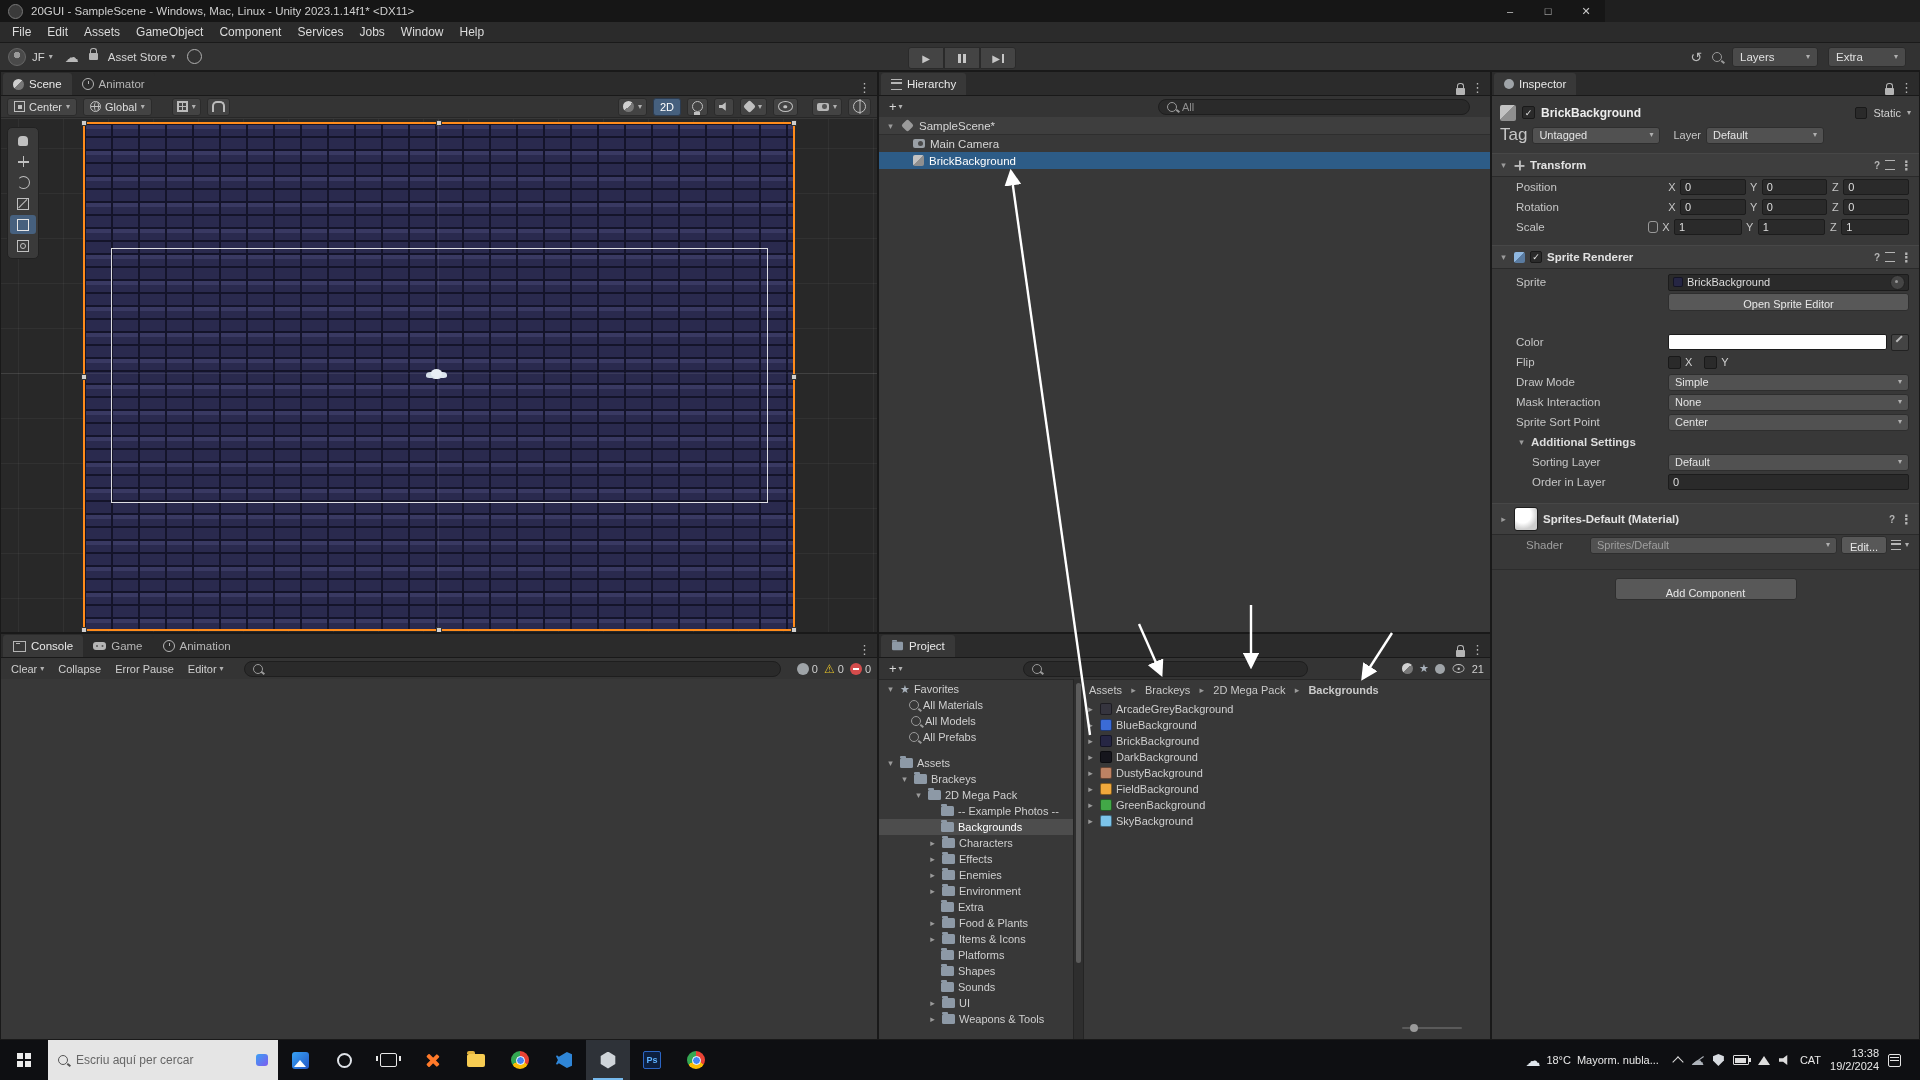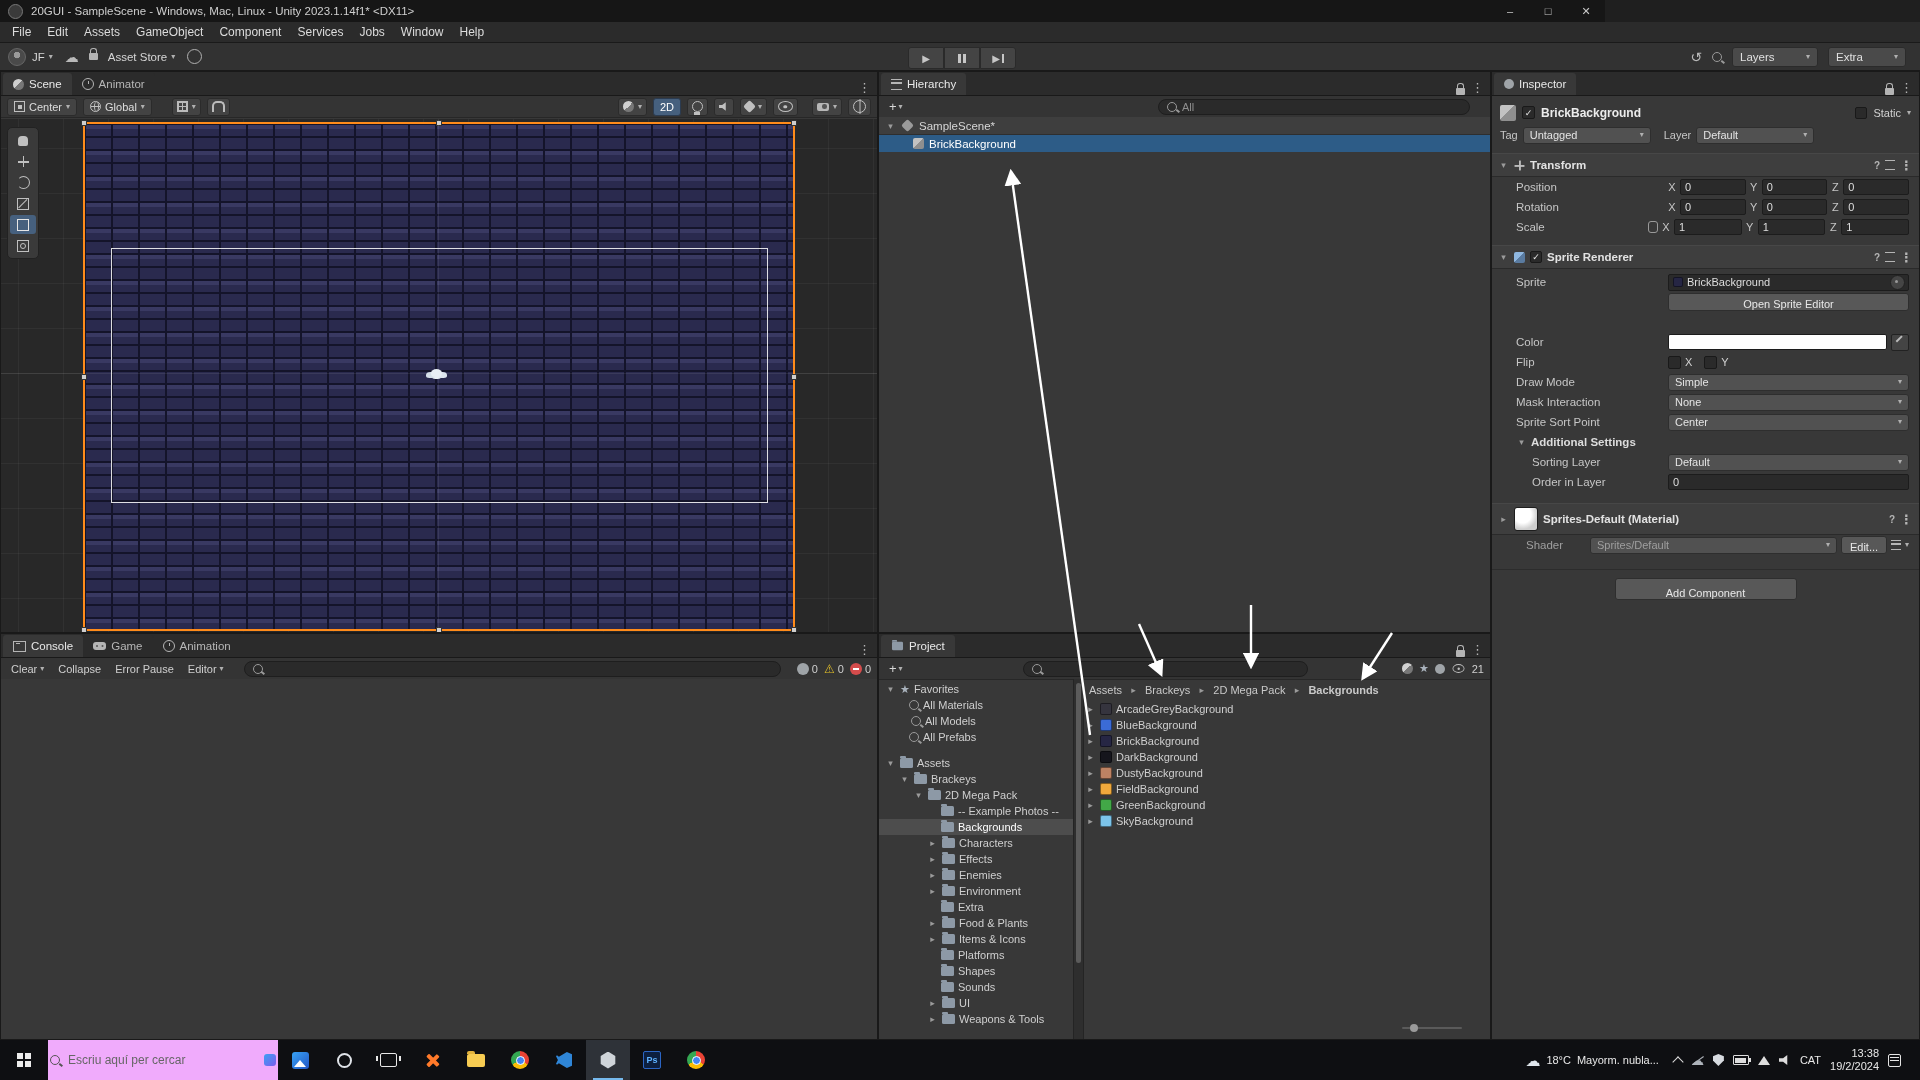--- a/index.html
+++ b/index.html
@@ -153,21 +153,21 @@
   .i-game::after{content:"";position:absolute;left:2.5px;top:2.5px;width:2.5px;height:2.5px;background:#555;border-radius:50%;box-shadow:5.5px 0 0 #555}
   .i-anim{width:10px;height:10px;border:1.3px solid #b5b5b5;border-radius:50%;position:relative}
   .i-anim::after{content:"";position:absolute;left:50%;top:1.5px;width:1.3px;height:3.5px;background:#b5b5b5}
   
   #anno{position:absolute;left:0;top:0;z-index:50;pointer-events:none}
   
   .taskbar{position:absolute;left:0;top:1040px;width:1920px;height:40px;background:#0e0f12;display:flex;align-items:stretch;z-index:60}
   .tb-start{width:48px;display:flex;align-items:center;justify-content:center}
   .winlogo{display:grid;grid-template-columns:6px 6px;grid-template-rows:6px 6px;gap:2px}
   .winlogo span{background:#ececec}
-  .tb-search{width:230px;background:#f0abfc;display:flex;align-items:center;gap:8px;padding:0 2px;box-sizing:border-box}
+  .tb-search{width:230px;background:#e5e5e5;display:flex;align-items:center;gap:8px;padding:0 10px;box-sizing:border-box}
   .tb-search .i-mag{border-color:#555}
   .tb-search .i-mag::after{background:#555}
   .tb-search .ph{color:#666;font-size:12px;white-space:nowrap;overflow:hidden;flex:1}
   .bingdot{width:12px;height:12px;border-radius:3px;background:linear-gradient(135deg,#3aa0f3,#7e5bef);flex:none}
   .tb-app{width:44px;display:flex;align-items:center;justify-content:center;position:relative}
   .tb-app.on{background:#2e3238}
   .tb-app.on::after{content:"";position:absolute;left:7px;right:7px;bottom:0;height:2px;background:#76b9ed}
   .tb-img{width:17px;height:17px;border-radius:3px;background:linear-gradient(135deg,#37a3f5,#2456c4);position:relative;overflow:hidden}
   .tb-img::after{content:"";position:absolute;left:2px;bottom:2px;border-left:6px solid transparent;border-right:6px solid transparent;border-bottom:7px solid #fff}
   .tb-cor{width:15px;height:15px;border-radius:50%;border:2.2px solid #dfe3e8;box-sizing:border-box}
@@ -431,20 +431,24 @@
       <span class="i-mag"></span>
       <span>All</span>
     </span>
   </div>
   <div style="position:absolute;left:0;top:45px;right:0;bottom:0">
     <div class="hrow scene-head" style="padding-left:6px">
       <span class="exp">▾</span>
       <span class="i-uscene"></span>
       <span>SampleScene*</span>
     </div>
+    <div class="hrow" style="padding-left:34px">
+      <span class="i-cam"></span>
+      <span>Main Camera</span>
+    </div>
     <div class="hrow sel" style="padding-left:34px">
       <span class="i-cube"></span>
       <span>BrickBackground</span>
     </div>
   </div>
 </div>
 
 <div class="panel" style="left:878px;top:633px;width:613px;height:407px">
   <div class="tabbar">
     <span class="tab on">
@@ -641,21 +645,21 @@
   <div style="position:absolute;left:0;top:29px;right:0">
     <div class="fx" style="height:23px;padding:0 8px;gap:6px">
       <span class="i-cube" style="width:16px;height:16px"></span>
       <span class="cb">✓</span>
       <span style="font-weight:bold;font-size:12px;color:#ececec;flex:1">BrickBackground</span>
       <span class="cb" style="width:12px;height:12px"></span>
       <span style="font-size:11px">Static</span>
       <span class="chev">▾</span>
     </div>
     <div class="fx" style="height:22px;padding:0 8px;gap:5px">
-      <span style="font-size:11px;color:#c6c6c6">Tag</span>
+      <span style="font-size:17px;color:#c6c6c6">Tag</span>
       <span class="dd" style="flex:none;width:128px">
         <span>Untagged</span>
         <span class="chev">▾</span>
       </span>
       <span style="font-size:11px;color:#c6c6c6;margin-left:8px">Layer</span>
       <span class="dd" style="flex:none;width:118px">
         <span>Default</span>
         <span class="chev">▾</span>
       </span>
     </div>

